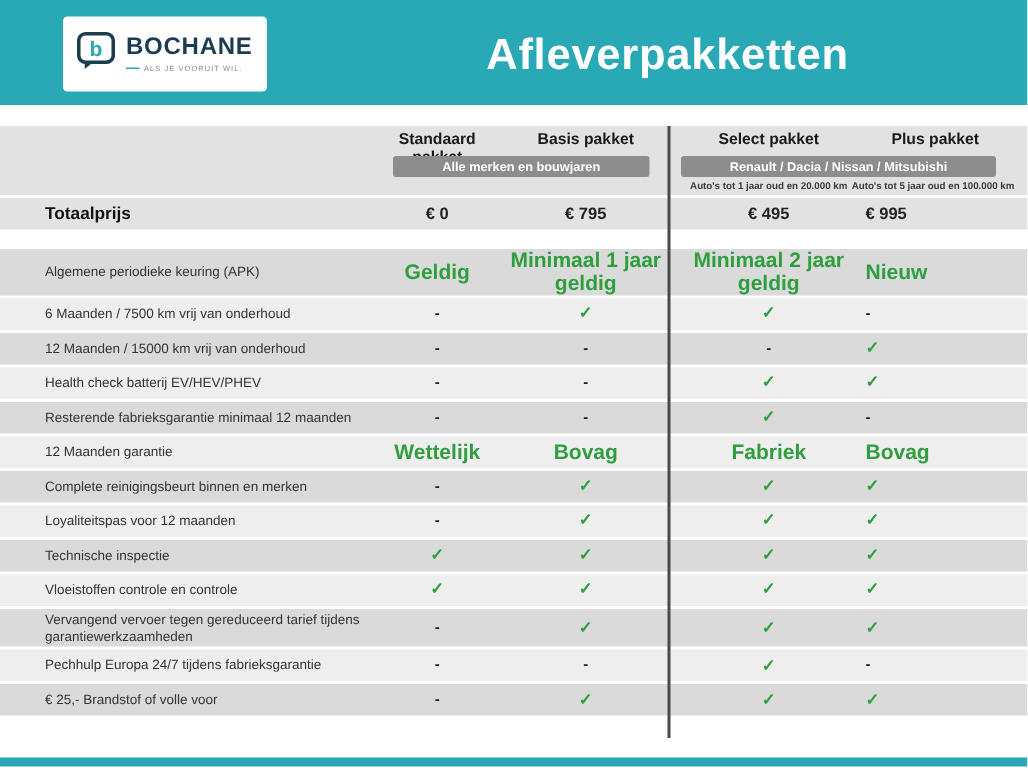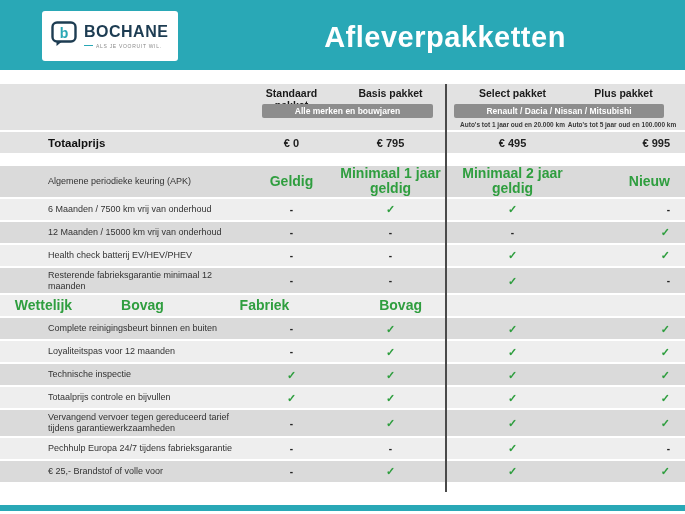--- a/index.html
+++ b/index.html
@@ -11,25 +11,25 @@
   .logo-box { position:absolute; left:42px; top:11px; width:136px; height:50px; background:#ffffff;
               border-radius:3px; display:flex; align-items:center; padding:0 9px; gap:7px; }
   .logo-text { display:flex; flex-direction:column; }
   .logo-name { font-size:16px; font-weight:bold; color:#1d3c52; letter-spacing:.5px; line-height:1; }
   .logo-tagline { font-size:5px; color:#8a8a8a; letter-spacing:.7px; margin-top:3px; display:flex; align-items:center; gap:3px; }
   .logo-tagline::before { content:""; width:9px; height:1px; background:#29a8b6; display:inline-block; }
   .banner-title { position:absolute; left:215px; right:10px; top:21px; text-align:center;
                   font-size:29px; font-weight:bold; color:#ffffff; letter-spacing:.5px; }
 
   
-  .c-label { flex:0 0 248px; padding-left:48px; text-align:left; }
+  .c-label { flex:0 0 248px; padding-left:30px; text-align:left; }
   .c-v1 { width:87px;  text-align:center; }
   .c-v2 { width:111px; text-align:center; }
   .c-v3 { width:129px; margin-left:2px; text-align:center; }
-  .c-v4 { width:93px;  text-align:right; }
+  .c-v4 { width:93px;  text-align:left; }
 
   
   .band { position:absolute; left:0; top:84px; width:685px; height:46px; background:#e2e2e2; }
   .hcol { position:absolute; top:3px; font-size:10.5px; font-weight:bold; color:#1a1a1a; text-align:center; }
   .h1 { left:248px; width:87px; }
   .h2 { left:335px; width:111px; }
   .h3 { left:448px; width:129px; }
   .h4 { left:577px; width:93px; }
   .badge { position:absolute; top:20px; height:14px; background:#8d8d8d; color:#ffffff;
            font-size:8.5px; font-weight:bold; display:flex; align-items:center; justify-content:center;
@@ -133,48 +133,49 @@
       <div class="c-v4 cell check">✓</div>
     </div>
       <div class="frow row-dark">
       <div class="c-label flabel">Resterende fabrieksgarantie minimaal 12 maanden</div>
       <div class="c-v1 cell dash">-</div>
       <div class="c-v2 cell dash">-</div>
       <div class="c-v3 cell check">✓</div>
       <div class="c-v4 cell dash">-</div>
     </div>
       <div class="frow row-light">
+      <div class="c-label flabel">12 Maanden garantie</div>
       <div class="c-v1 cell greentext">Wettelijk</div>
       <div class="c-v2 cell greentext">Bovag</div>
       <div class="c-v3 cell greentext">Fabriek</div>
       <div class="c-v4 cell greentext">Bovag</div>
     </div>
       <div class="frow row-dark">
-      <div class="c-label flabel">Complete reinigingsbeurt binnen en buiten</div>
+      <div class="c-label flabel">Complete reinigingsbeurt binnen en merken</div>
       <div class="c-v1 cell dash">-</div>
       <div class="c-v2 cell check">✓</div>
       <div class="c-v3 cell check">✓</div>
       <div class="c-v4 cell check">✓</div>
     </div>
       <div class="frow row-light">
       <div class="c-label flabel">Loyaliteitspas voor 12 maanden</div>
       <div class="c-v1 cell dash">-</div>
       <div class="c-v2 cell check">✓</div>
       <div class="c-v3 cell check">✓</div>
       <div class="c-v4 cell check">✓</div>
     </div>
       <div class="frow row-dark">
       <div class="c-label flabel">Technische inspectie</div>
       <div class="c-v1 cell check">✓</div>
       <div class="c-v2 cell check">✓</div>
       <div class="c-v3 cell check">✓</div>
       <div class="c-v4 cell check">✓</div>
     </div>
       <div class="frow row-light">
-      <div class="c-label flabel">Totaalprijs controle en bijvullen</div>
+      <div class="c-label flabel">Vloeistoffen controle en controle</div>
       <div class="c-v1 cell check">✓</div>
       <div class="c-v2 cell check">✓</div>
       <div class="c-v3 cell check">✓</div>
       <div class="c-v4 cell check">✓</div>
     </div>
       <div class="frow row-dark">
       <div class="c-label flabel">Vervangend vervoer tegen gereduceerd tarief tijdens garantiewerkzaamheden</div>
       <div class="c-v1 cell dash">-</div>
       <div class="c-v2 cell check">✓</div>
       <div class="c-v3 cell check">✓</div>

